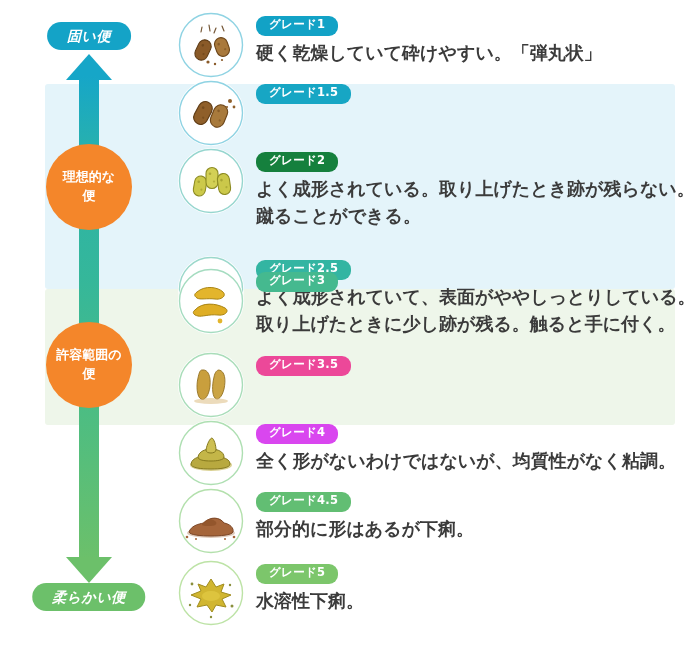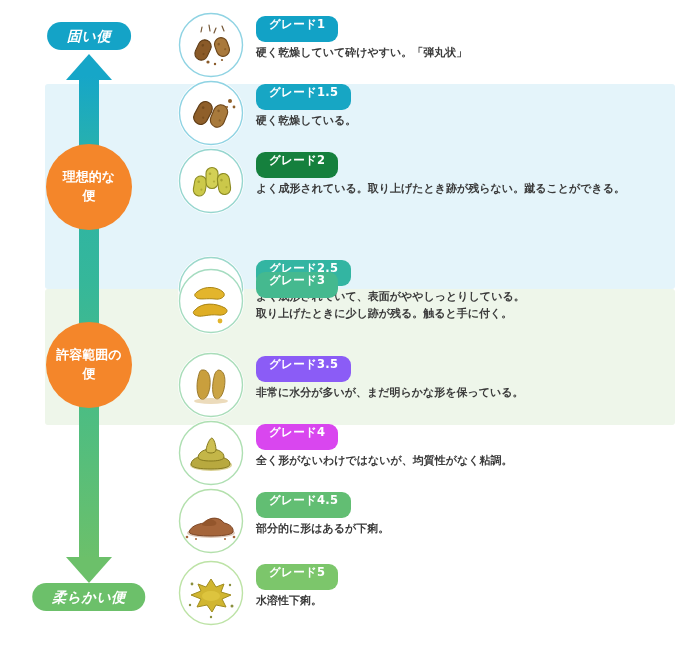--- a/index.html
+++ b/index.html
@@ -61,27 +61,27 @@
 
   
   .row{position:absolute;left:178px;width:522px;height:68px;}
   .circle{
     position:absolute;left:0;top:0;width:66px;height:66px;border-radius:50%;
     background:#fff;box-sizing:border-box;
   }
   .circle svg{display:block;width:66px;height:66px;}
   .info{position:absolute;left:78px;top:0;width:440px;}
   .badge{
-    display:inline-block;height:26px;line-height:17px;
+    display:inline-block;height:20px;line-height:17px;
     border-radius:9px;padding:0 13px;
     color:#fff;font-size:11.5px;font-weight:bold;letter-spacing:.3px;
     white-space:nowrap;margin-top:4px;
   }
   .desc{
-    margin-top:3px;color:#3b3b3b;font-size:11px;line-height:1.5;
+    margin-top:3px;color:#3b3b3b;font-size:18px;line-height:1.5;
     white-space:pre-line;font-weight:bold;
   }
 </style>
 </head>
 <body>
 
 <div class="chart">
 
   <div class="band band-blue"></div>
   <div class="band band-green"></div>
@@ -143,21 +143,21 @@
             <g transform="translate(41,36) rotate(22)">
               <rect x="-7" y="-11.5" width="14" height="23" rx="7" fill="#a87a3c" stroke="#6b4418" stroke-width="1.1"></rect>
               <circle cx="-2.3333333333333335" cy="-4.6" r="1.3" fill="#6b4418" opacity=".55"></circle>
               <circle cx="2.3333333333333335" cy="3.8333333333333335" r="1.1" fill="#6b4418" opacity=".45"></circle>
             </g>
             <circle cx="52" cy="21" r="2" fill="#8f5f2a"></circle>
             <circle cx="56" cy="27" r="1.4" fill="#8f5f2a"></circle>
             <circle cx="49" cy="27" r="1.1" fill="#8f5f2a"></circle>
           </svg>
         </div>
-        <div class="info"><div class="badge" style="background:#17a6c4">グレード1.5</div><div class="desc">硬く乾燥している。</div></div>
+        <div class="info"><div class="badge" style="background:#17a6c4">グレード1.5</div></div>
       </div>
       <div class="row" style="top: 148px;">
         <div class="circle">
           <svg viewBox="0 0 66 66" xmlns="http://www.w3.org/2000/svg">
             <circle cx="33" cy="33" r="31.5" fill="#ffffff" stroke="#96d6cf" stroke-width="1.4"></circle>
             <g transform="translate(22,38) rotate(10)">
               <rect x="-6" y="-10" width="12" height="20" rx="6" fill="#ccc94a" stroke="#8d8b22" stroke-width="1.1"></rect>
               <circle cx="-2" cy="-4" r="1.3" fill="#8d8b22" opacity=".55"></circle>
               <circle cx="2" cy="3.3333333333333335" r="1.1" fill="#8d8b22" opacity=".45"></circle>
             </g>
@@ -201,21 +201,21 @@
       </div>
       <div class="row" style="top: 352px;">
         <div class="circle">
           <svg viewBox="0 0 66 66" xmlns="http://www.w3.org/2000/svg">
             <circle cx="33" cy="33" r="31.5" fill="#ffffff" stroke="#a9ddb9" stroke-width="1.4"></circle>
             <path d="M24 18 C30 17,33 24,32 34 C31 43,27 49,23 47 C19 45,18 34,20 26 C21 21,22 18,24 18Z" fill="#c79a33" stroke="#8d6a17" stroke-width=".9" opacity=".95"></path>
             <path d="M41 18 C47 19,48 28,46 37 C44 45,40 49,37 46 C34 43,34 33,36 25 C37 20,39 18,41 18Z" fill="#c9a03a" stroke="#8d6a17" stroke-width=".9" opacity=".95"></path>
             <ellipse cx="33" cy="49" rx="17" ry="3" fill="#d9b878" opacity=".5"></ellipse>
           </svg>
         </div>
-        <div class="info"><div class="badge" style="background:#8b5cf6">グレード3.5</div><div class="desc">非常に水分が多いが、まだ明らかな形を保っている。</div></div>
+        <div class="info"><div class="badge" style="background:#ec4899">グレード3.5</div></div>
       </div>
       <div class="row" style="top: 420px;">
         <div class="circle">
           <svg viewBox="0 0 66 66" xmlns="http://www.w3.org/2000/svg">
             <circle cx="33" cy="33" r="31.5" fill="#ffffff" stroke="#aedfb2" stroke-width="1.4"></circle>
             <ellipse cx="33" cy="45" rx="21" ry="6" fill="#c2b34a" opacity=".6"></ellipse>
             <path d="M13 44 C14 37,24 36,30 36 C39 36,52 37,52 44 C52 48,42 49,33 49 C23 49,13 48,13 44Z" fill="#b8a93f" stroke="#85791f" stroke-width="1"></path>
             <path d="M20 37 C21 31,28 29,33 29 C40 29,46 32,46 37 C46 40,39 41,33 41 C26 41,20 40,20 37Z" fill="#c4b648" stroke="#85791f" stroke-width="1"></path>
             <path d="M28 30 C29 24,32 18,34 18 C36 19,38 25,38 30 C38 32,35 33,33 33 C30 33,28 32,28 30Z" fill="#cdbf52" stroke="#85791f" stroke-width="1"></path>
           </svg>

